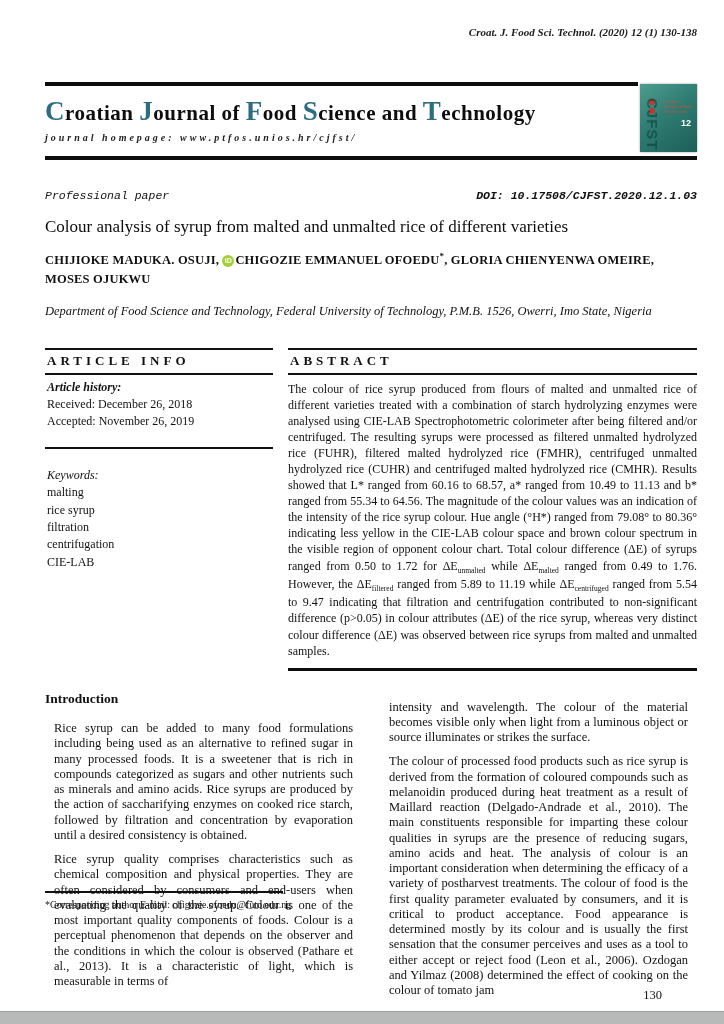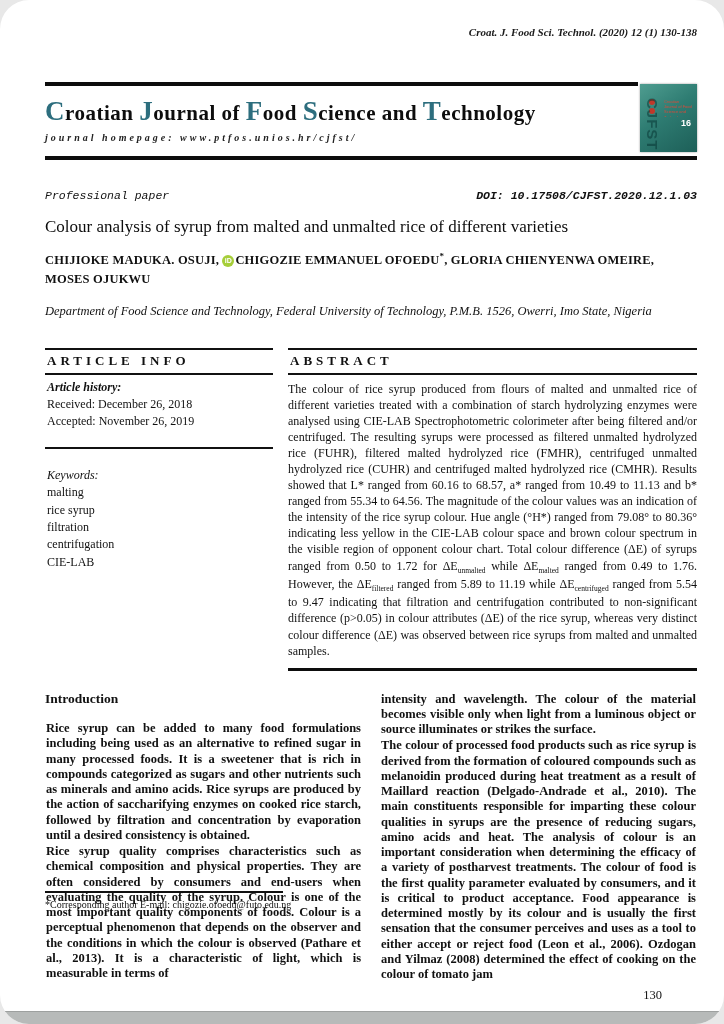--- a/index.html
+++ b/index.html
@@ -5,21 +5,20 @@
   * { margin:0; padding:0; box-sizing:border-box; }
   html,body { background:#e8e8e8; }
   .page {
     position:relative;
     width:724px; height:1024px;
     background:#ffffff;
     font-family:"Liberation Serif", serif;
     color:#111;
     overflow:hidden;
     margin:0 auto;
-    border-radius:29px;
   }
   .content { padding:26px 27px 0 45px; }
 
   .running-head {
     text-align:right;
     font-size:11px; font-style:italic; font-weight:bold;
     color:#1a1a1a;
   }
 
   .header { position:relative; margin-top:44px; }
@@ -98,21 +97,21 @@
   .abstract-text {
     margin-top:6px;
     font-size:12px; line-height:1.34; text-align:justify;
   }
   .abstract-text sub { font-size:7.5px; }
   .abstract-rule { margin-top:9px; height:3px; background:#0d0d0d; }
 
   .body-cols { margin-top:20px; display:flex; gap:18px; }
   .body-col { flex:1; font-size:12.5px; line-height:1.22; text-align:justify; }
   .section-heading { font-size:13.5px; font-weight:bold; margin-bottom:14px; }
-  .body-col p { margin:1px;font-weight:bold; }
+  .body-col p { margin:9px; }
 
   .footnote { position:absolute; left:45px; top:891px; width:430px; }
   .footnote-rule { width:238px; height:1.5px; background:#111; margin-bottom:6px; }
   .footnote-text { font-size:10px; }
 
   .page-number { position:absolute; right:62px; top:988px; font-size:12.5px; font-weight:normal; }
 
   .scan-edge { position:absolute; bottom:0; left:0; right:0; height:13px; background:#b7bab9; border-top:1px solid #9da09f; }
 </style>
 </head>
@@ -127,21 +126,21 @@
       <div class="rule-top"></div>
       <div class="journal-title"><span class="cap">C</span>roatian <span class="cap">J</span>ournal of <span class="cap">F</span>ood <span class="cap">S</span>cience and <span class="cap">T</span>echnology</div>
       <div class="homepage">journal homepage: www.ptfos.unios.hr/cjfst/</div>
       <div class="cover">
         <div class="cover-dots">
           <span class="dot"></span>
           <span class="dot"></span>
         </div>
         <div class="cover-acronym">CJFST</div>
         <div class="cover-title">Croatian Journal of Food Science and Technology</div>
-        <div class="cover-issue">16</div>
+        <div class="cover-issue">12</div>
       </div>
       <div class="rule-bottom"></div>
     </div>
 
     <div class="paper-meta">
       <span class="ptype">Professional paper</span>
       <span class="doi">DOI: 10.17508/CJFST.2020.12.1.03</span>
     </div>
 
     <h1 class="title">Colour analysis of syrup from malted and unmalted rice of different varieties</h1>

